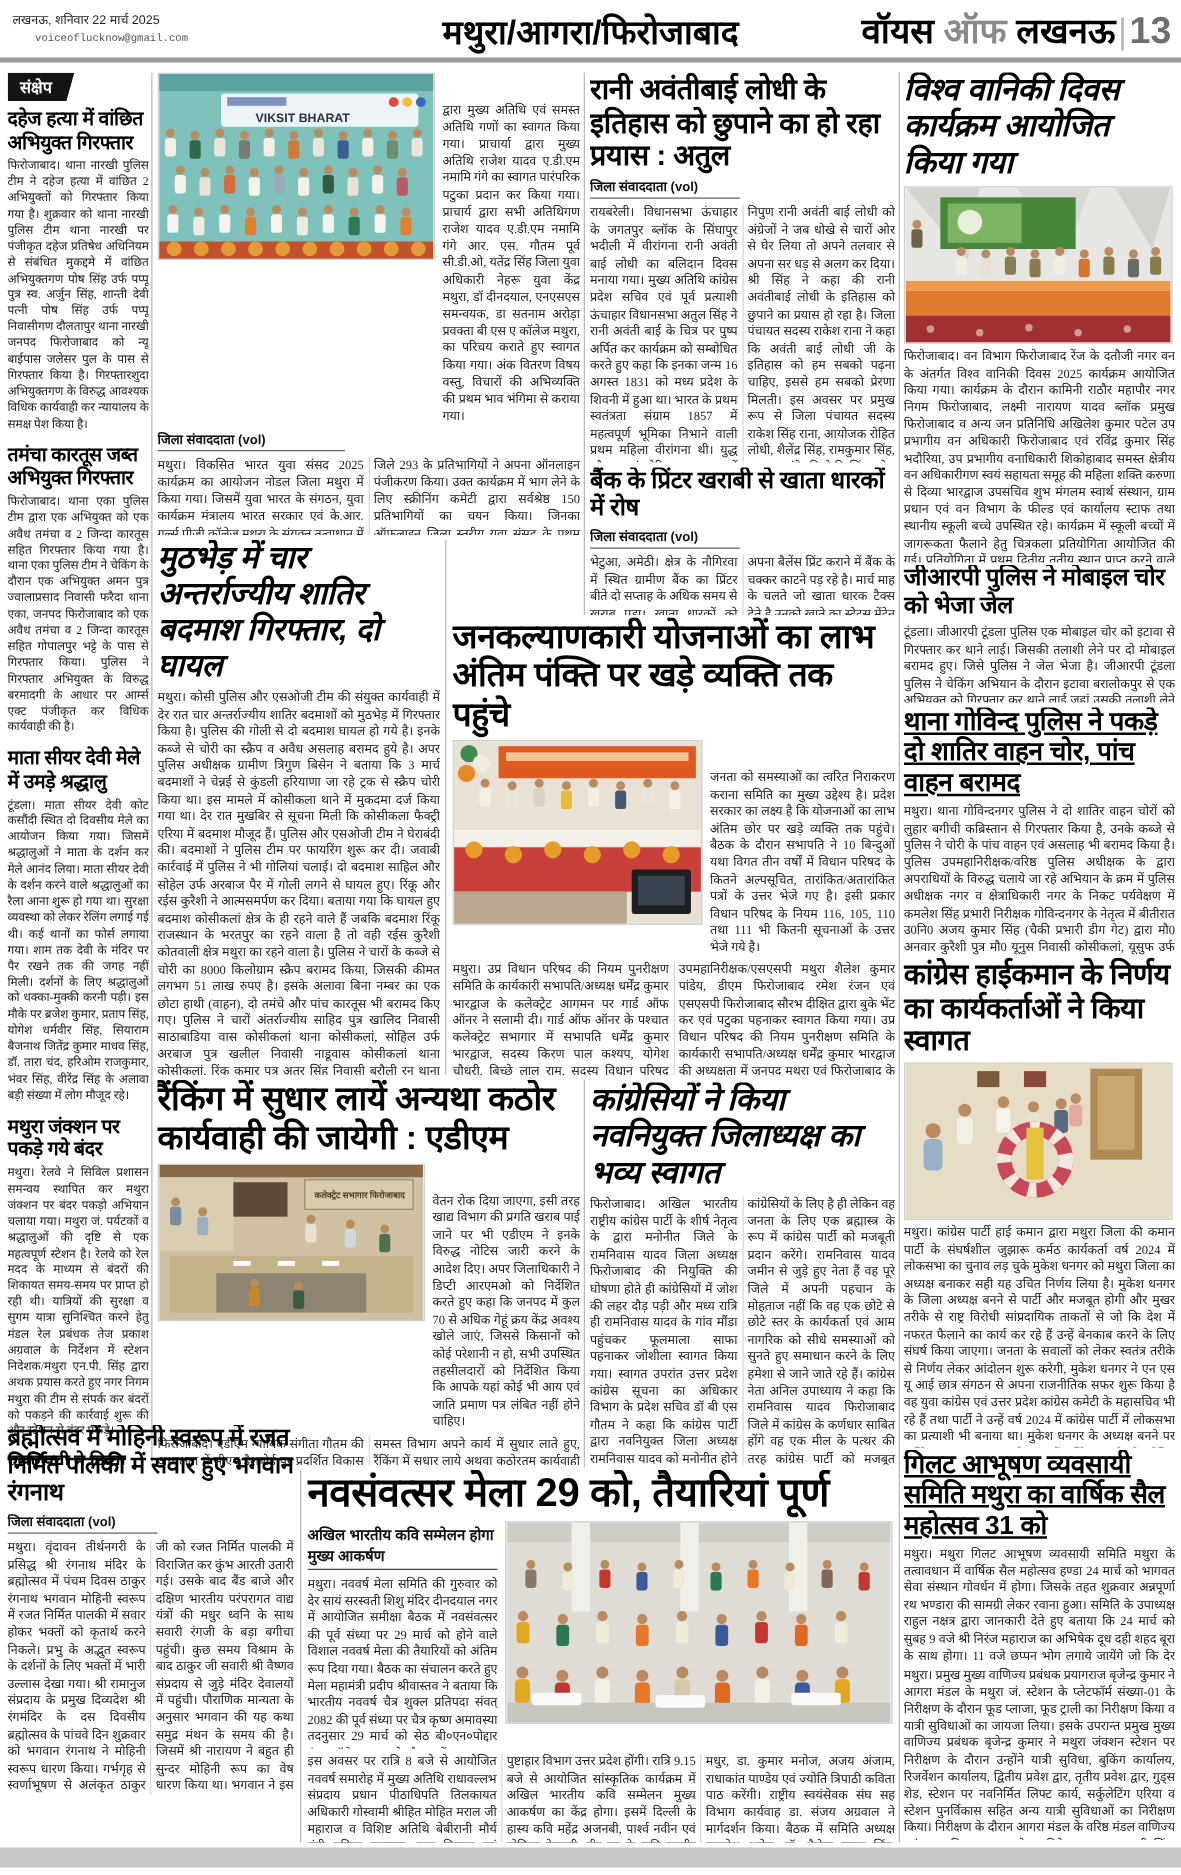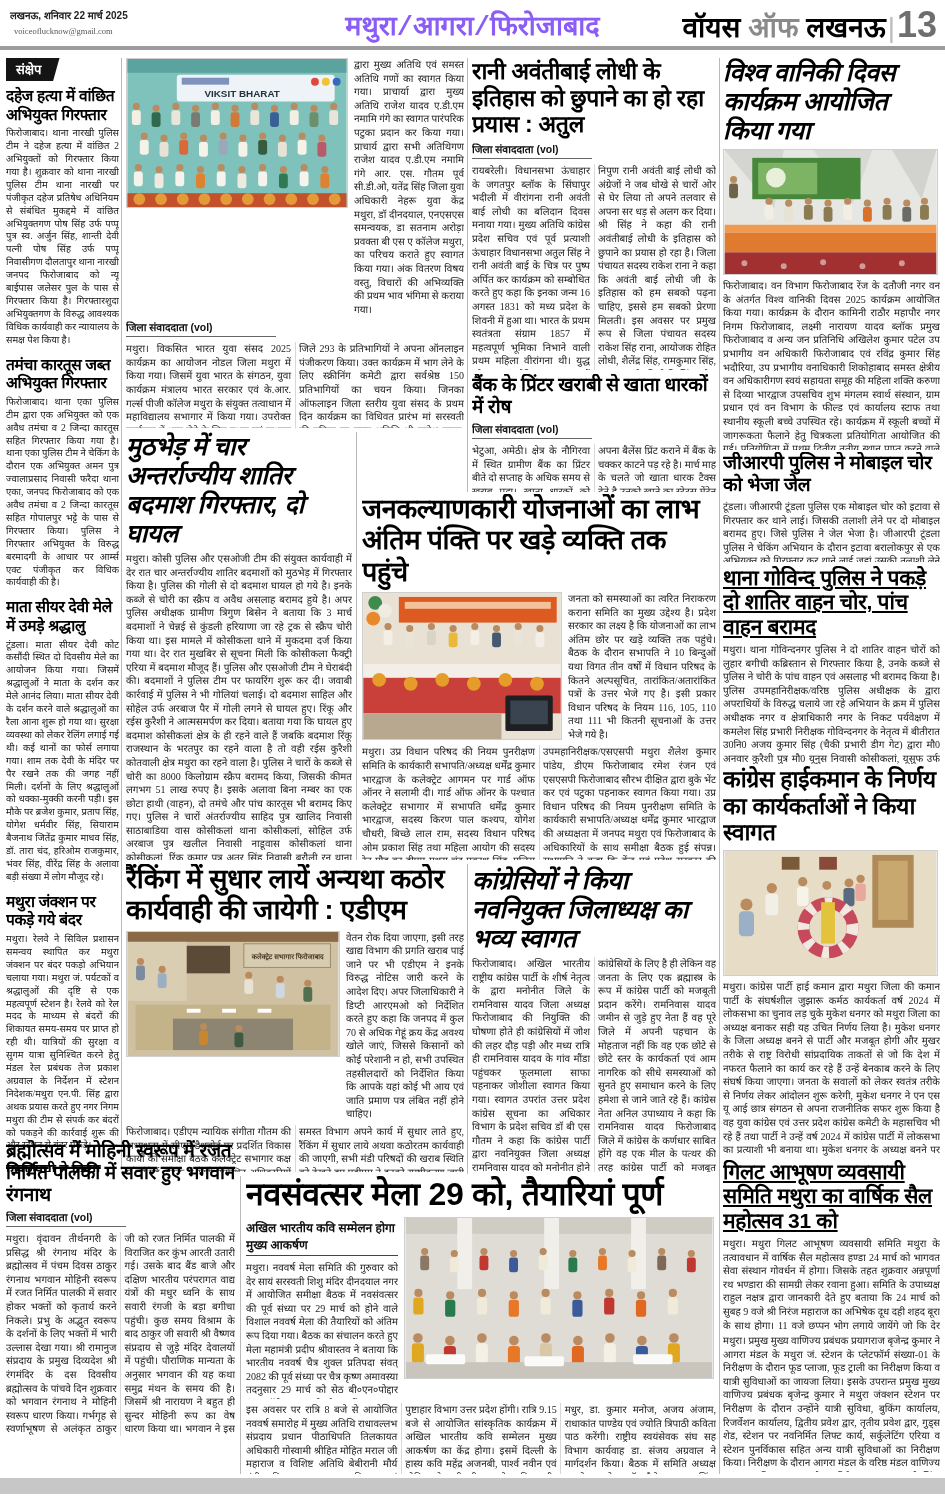--- a/index.html
+++ b/index.html
@@ -6,30 +6,30 @@
   html,body { background:#dcdcdc; }
   .page {
     position:relative; width:945px; height:1500px; margin:0 auto;
     background:#ffffff; overflow:hidden;
     font-family:"Liberation Serif", serif; color:#1b1b1b;
   }
   
   .header { position:absolute; left:0; top:0; width:945px; height:50px;
     border-bottom:4px solid #9c9c9c; }
   .header-inner { position:relative; width:100%; height:100%; }
-  .dateline { position:absolute; left:10px; top:8px; font-size:10px; font-weight:bold; color:#222;
+  .dateline { position:absolute; left:10px; top:8px; font-size:10px; font-weight:normal; color:#222;
     font-family:"Liberation Sans", sans-serif; }
-  .email { position:absolute; left:14px; top:26px; font-size:8.5px; color:#555; }
+  .email { position:absolute; left:28px; top:26px; font-size:8.5px; color:#555;font-family:Liberation Mono, monospace; }
   .region-title { position:absolute; left:0; right:0; top:6px; text-align:center;
-    font-size:27px; font-weight:bold; color:#8b5cf6; font-family:Liberation Mono, monospace; }
+    font-size:27px; font-weight:bold; color:#000000; font-family:Liberation Sans, sans-serif; }
   .masthead { position:absolute; right:8px; top:4px; font-size:28px; font-weight:bold;
     font-family:"Liberation Sans", sans-serif; color:#000; white-space:nowrap; }
   .masthead .m2 { color:#8a8a8a; }
   .masthead .sep { color:#bbb; font-weight:normal; padding:0 2px; }
-  .masthead .pg { color:#6e6e6e; font-size:36px; }
+  .masthead .pg { color:#6e6e6e; font-size:30px; }
   
   .art { position:absolute; overflow:hidden; }
   .hl { font-family:"Liberation Sans", sans-serif; font-weight:bold; color:#000;
     line-height:1.16; letter-spacing:-0.3px; margin-bottom:4px; }
   .hl36 { font-size:33px; }
   .hl28 { font-size:27px; }
   .hl26 { font-size:25px;font-style:italic; }
   .hl24 { font-size:23px; }
   .hl22 { font-size:21px;text-decoration:underline; }
   .hl20 { font-size:19px; }
@@ -37,21 +37,21 @@
   .hl16 { font-size:15.5px; line-height:1.2; }
   .byline { font-size:10.5px; font-weight:bold; color:#111; border-bottom:1px solid #666;
     padding-bottom:2px; margin:2px 0 5px 0; font-family:"Liberation Sans", sans-serif; }
   .subhead { font-size:12px; font-weight:bold; color:#111; border-bottom:1px solid #444;
     padding-bottom:2px; margin:2px 0 5px 0; font-family:"Liberation Sans", sans-serif; }
   .body { font-size:10px; line-height:1.36; text-align:justify; color:#1b1b1b; }
   .body.small { font-size:9.5px; }
   .cols2 { column-count:2; column-gap:8px; column-rule:1px solid #d8d8d8; }
   .cols3 { column-count:3; column-gap:8px; column-rule:1px solid #d8d8d8; }
   .photorow { display:flex; gap:6px; margin-bottom:4px; }
-  .photorow .side { flex:1; }
+  .photorow .side { flex:1;margin-top:24px; }
   .photo { display:block; background:#eee; border:1px solid #cfcfcf; }
   
   .briefs { position:absolute; left:6px; top:58px; width:113px; height:1114px; overflow:hidden; }
   .briefs-title { display:inline-block; background:#141414; color:#fff; font-weight:bold;
     font-size:13px; padding:2px 18px 3px 10px; margin-bottom:6px;
     clip-path:polygon(0 0,100% 0,88% 100%,0 100%); font-family:"Liberation Sans", sans-serif; }
   .brief { margin-bottom:9px; }
   .brief .hl16 { margin-bottom:3px; }
   
   .vline { position:absolute; width:1px; background:#b9b9b9; }

